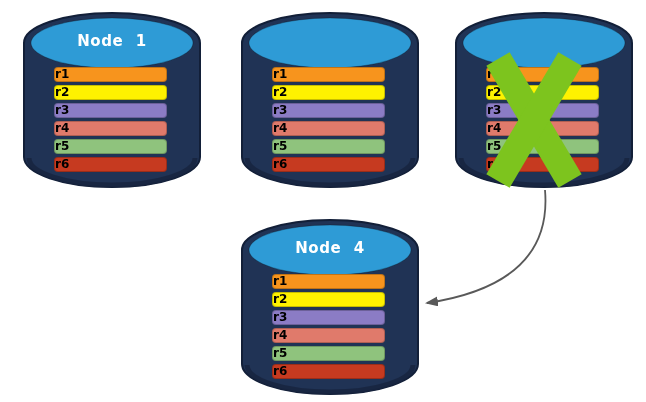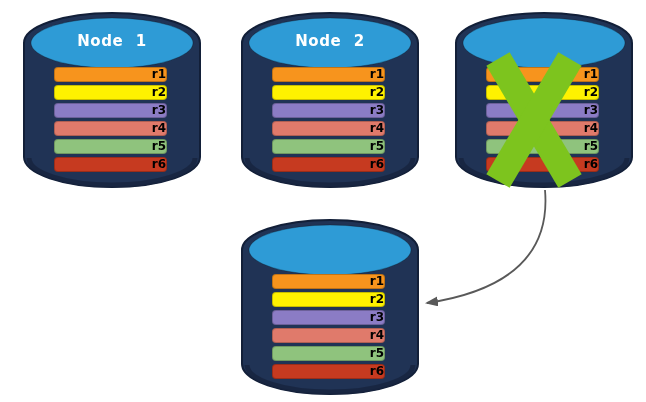--- a/index.html
+++ b/index.html
@@ -10,21 +10,21 @@
   .cyl-body{fill:var(--cylinder-body);stroke:var(--cylinder-outline);stroke-width:2;}
   .cyl-top{fill:var(--cylinder-top);stroke:rgba(0,0,0,0.25);stroke-width:1;}
   .cyl-bottom-shade{fill:none;stroke:var(--cylinder-bottom-shade);stroke-width:5;opacity:.85;}
   .title{position:absolute;top:25px;left:8px;right:8px;text-align:center;
          font-weight:bold;font-size:15px;color:var(--title-text);
          word-spacing:7px;letter-spacing:.5px;}
   .bars{position:absolute;left:32px;top:60px;width:113px;}
   .bar{height:15px;margin-bottom:3px;border-radius:4px;box-sizing:border-box;
        border:1px solid rgba(0,0,0,0.22);
        font-weight:bold;font-size:12px;line-height:12px;color:var(--record-text);
-       text-align:right;}
+       text-align:left;}
   .x-mark{position:absolute;left:28px;top:40px;width:104px;height:146px;}
   .x-mark line{stroke:var(--failure-x);stroke-width:27;}
   .arrow{position:absolute;left:410px;top:182px;width:160px;height:132px;}
   .arrow path.curve{fill:none;stroke:var(--arrow);stroke-width:1.8;}
 </style>
 </head>
 <body>
 
 <div class="canvas">
 
@@ -44,21 +44,20 @@
       <div class="bar" style="background: rgb(198, 58, 32);">r6</div>
     </div>
   </section>
 
   <section class="node" style="left:240px;top:7px;">
     <svg class="cyl" viewBox="0 0 180 186">
       <path class="cyl-body" d="M2,36 A88,30 0 0 1 178,36 L178,150 A88,30 0 0 1 2,150 Z"></path>
       <path class="cyl-bottom-shade" d="M7,151 A83,27 0 0 0 173,151"></path>
       <ellipse class="cyl-top" cx="90" cy="36" rx="81" ry="25"></ellipse>
     </svg>
-    <div class="title">Node 2</div>
     <div class="bars">
       <div class="bar" style="background: rgb(247, 148, 29);">r1</div>
       <div class="bar" style="background: rgb(254, 242, 0);">r2</div>
       <div class="bar" style="background: rgb(139, 124, 197);">r3</div>
       <div class="bar" style="background: rgb(224, 122, 107);">r4</div>
       <div class="bar" style="background: rgb(143, 195, 125);">r5</div>
       <div class="bar" style="background: rgb(198, 58, 32);">r6</div>
     </div>
   </section>
 
@@ -81,20 +80,21 @@
       <line x1="88" y1="12" x2="16" y2="134"></line>
     </svg>
   </section>
 
   <section class="node" style="left:240px;top:214px;">
     <svg class="cyl" viewBox="0 0 180 186">
       <path class="cyl-body" d="M2,36 A88,30 0 0 1 178,36 L178,150 A88,30 0 0 1 2,150 Z"></path>
       <path class="cyl-bottom-shade" d="M7,151 A83,27 0 0 0 173,151"></path>
       <ellipse class="cyl-top" cx="90" cy="36" rx="81" ry="25"></ellipse>
     </svg>
+    <div class="title">Node 4</div>
     <div class="bars">
       <div class="bar" style="background: rgb(247, 148, 29);">r1</div>
       <div class="bar" style="background: rgb(254, 242, 0);">r2</div>
       <div class="bar" style="background: rgb(139, 124, 197);">r3</div>
       <div class="bar" style="background: rgb(224, 122, 107);">r4</div>
       <div class="bar" style="background: rgb(143, 195, 125);">r5</div>
       <div class="bar" style="background: rgb(198, 58, 32);">r6</div>
     </div>
   </section>
 

